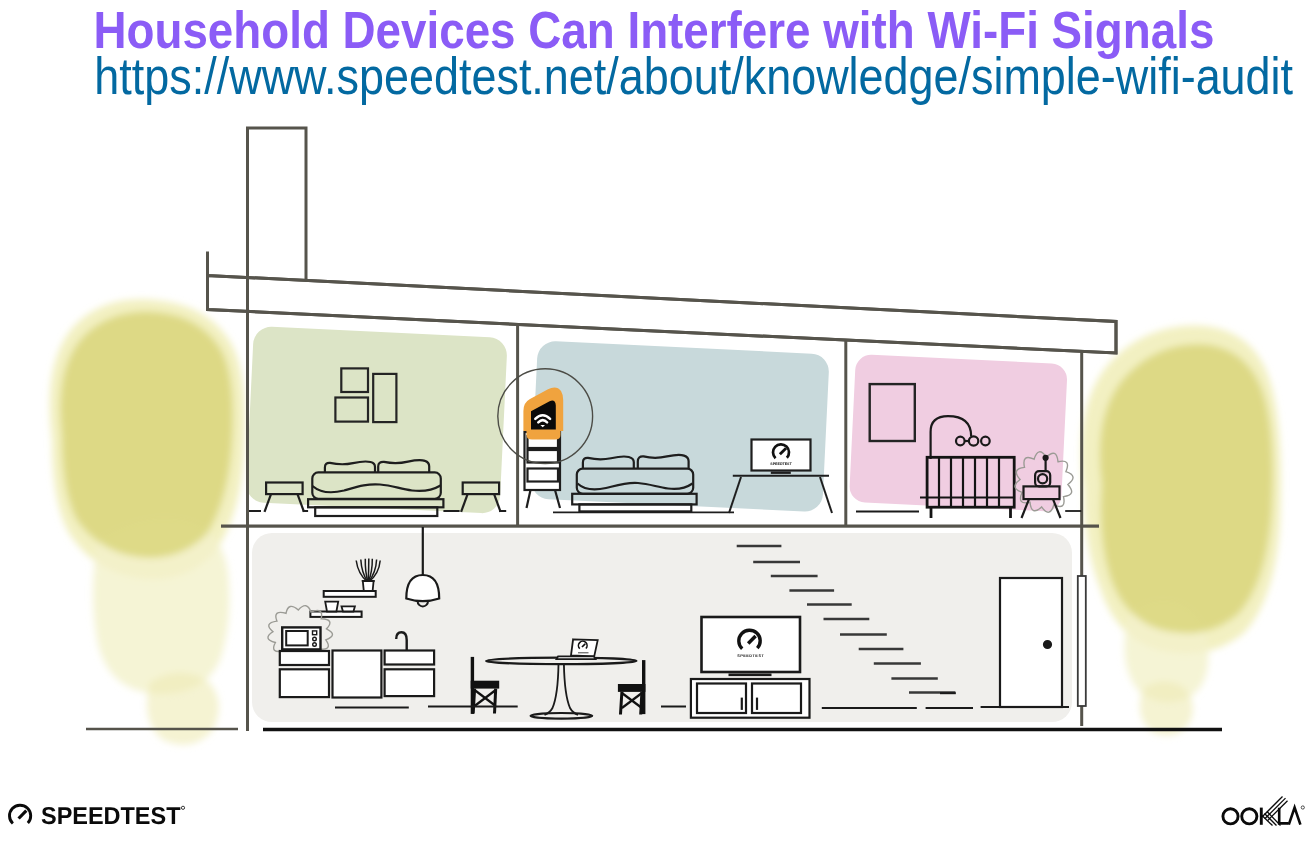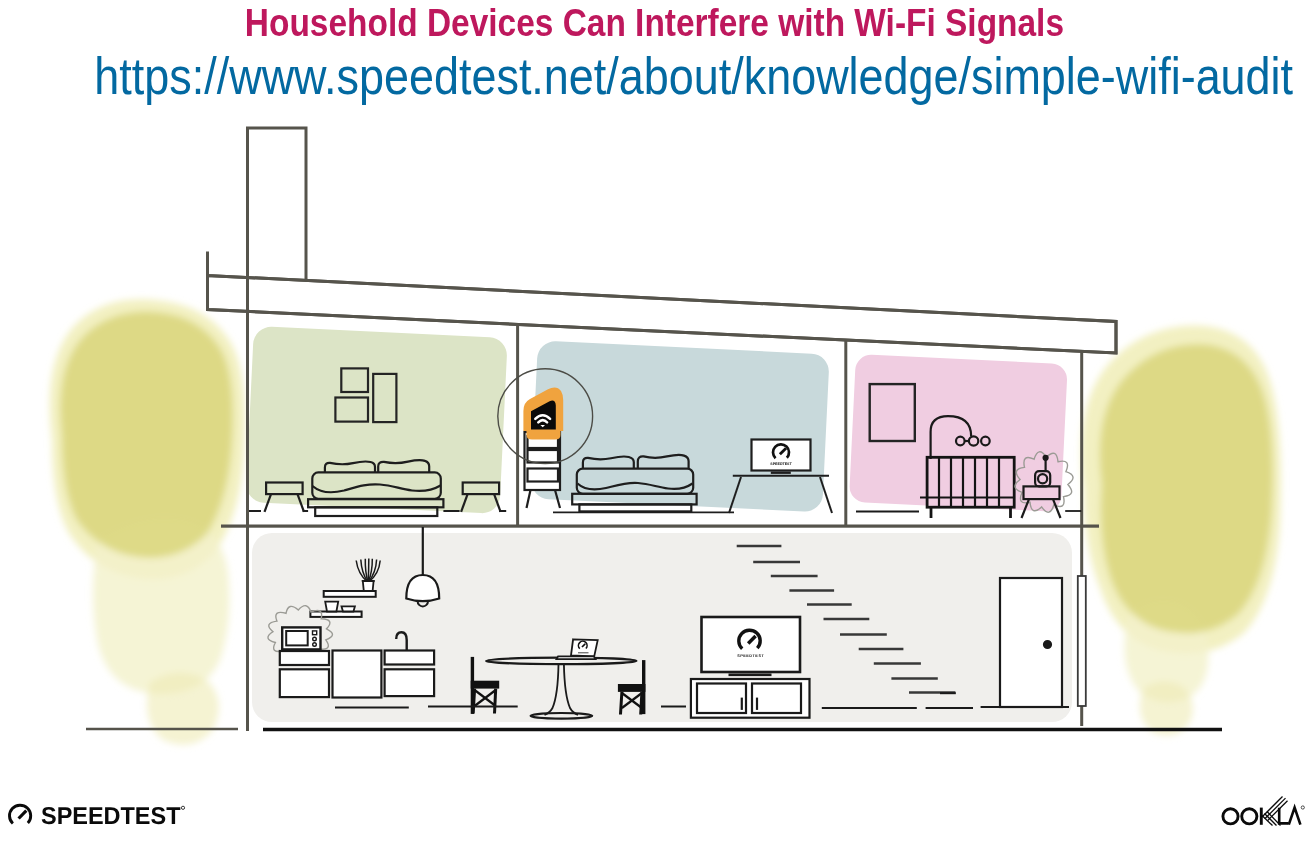--- a/index.html
+++ b/index.html
@@ -1,18 +1,18 @@
 <!DOCTYPE html>
 <html><head>
 <meta charset="utf-8">
 <style>
   html,body{margin:0;padding:0;background:#ffffff;width:1308px;height:861px;overflow:hidden;}
   body{font-family:"Liberation Sans", sans-serif;position:relative;}
   .trow{position:absolute;left:0;width:1308px;text-align:center;line-height:1;white-space:nowrap;}
-  .t1{top:4px;font-size:38px;font-weight:bold;color:#be185d;}
+  .t1{top:4px;font-size:52px;font-weight:bold;color:#8b5cf6;}
   .t1 span{display:inline-block;transform:scaleX(0.880);transform-origin:center;}
   .t2{top:50px;font-size:52px;color:#0369a1;}
   .t2 span{display:inline-block;transform:scaleX(0.864);transform-origin:center;}
 </style>
 </head>
 <body>
 
 <div class="trow t1" id="t1"><span>Household Devices Can Interfere with Wi-Fi Signals</span></div>
 
 <div class="trow t2" id="t2"><span>https://www.speedtest.net/about/knowledge/simple-wifi-audit</span></div>

